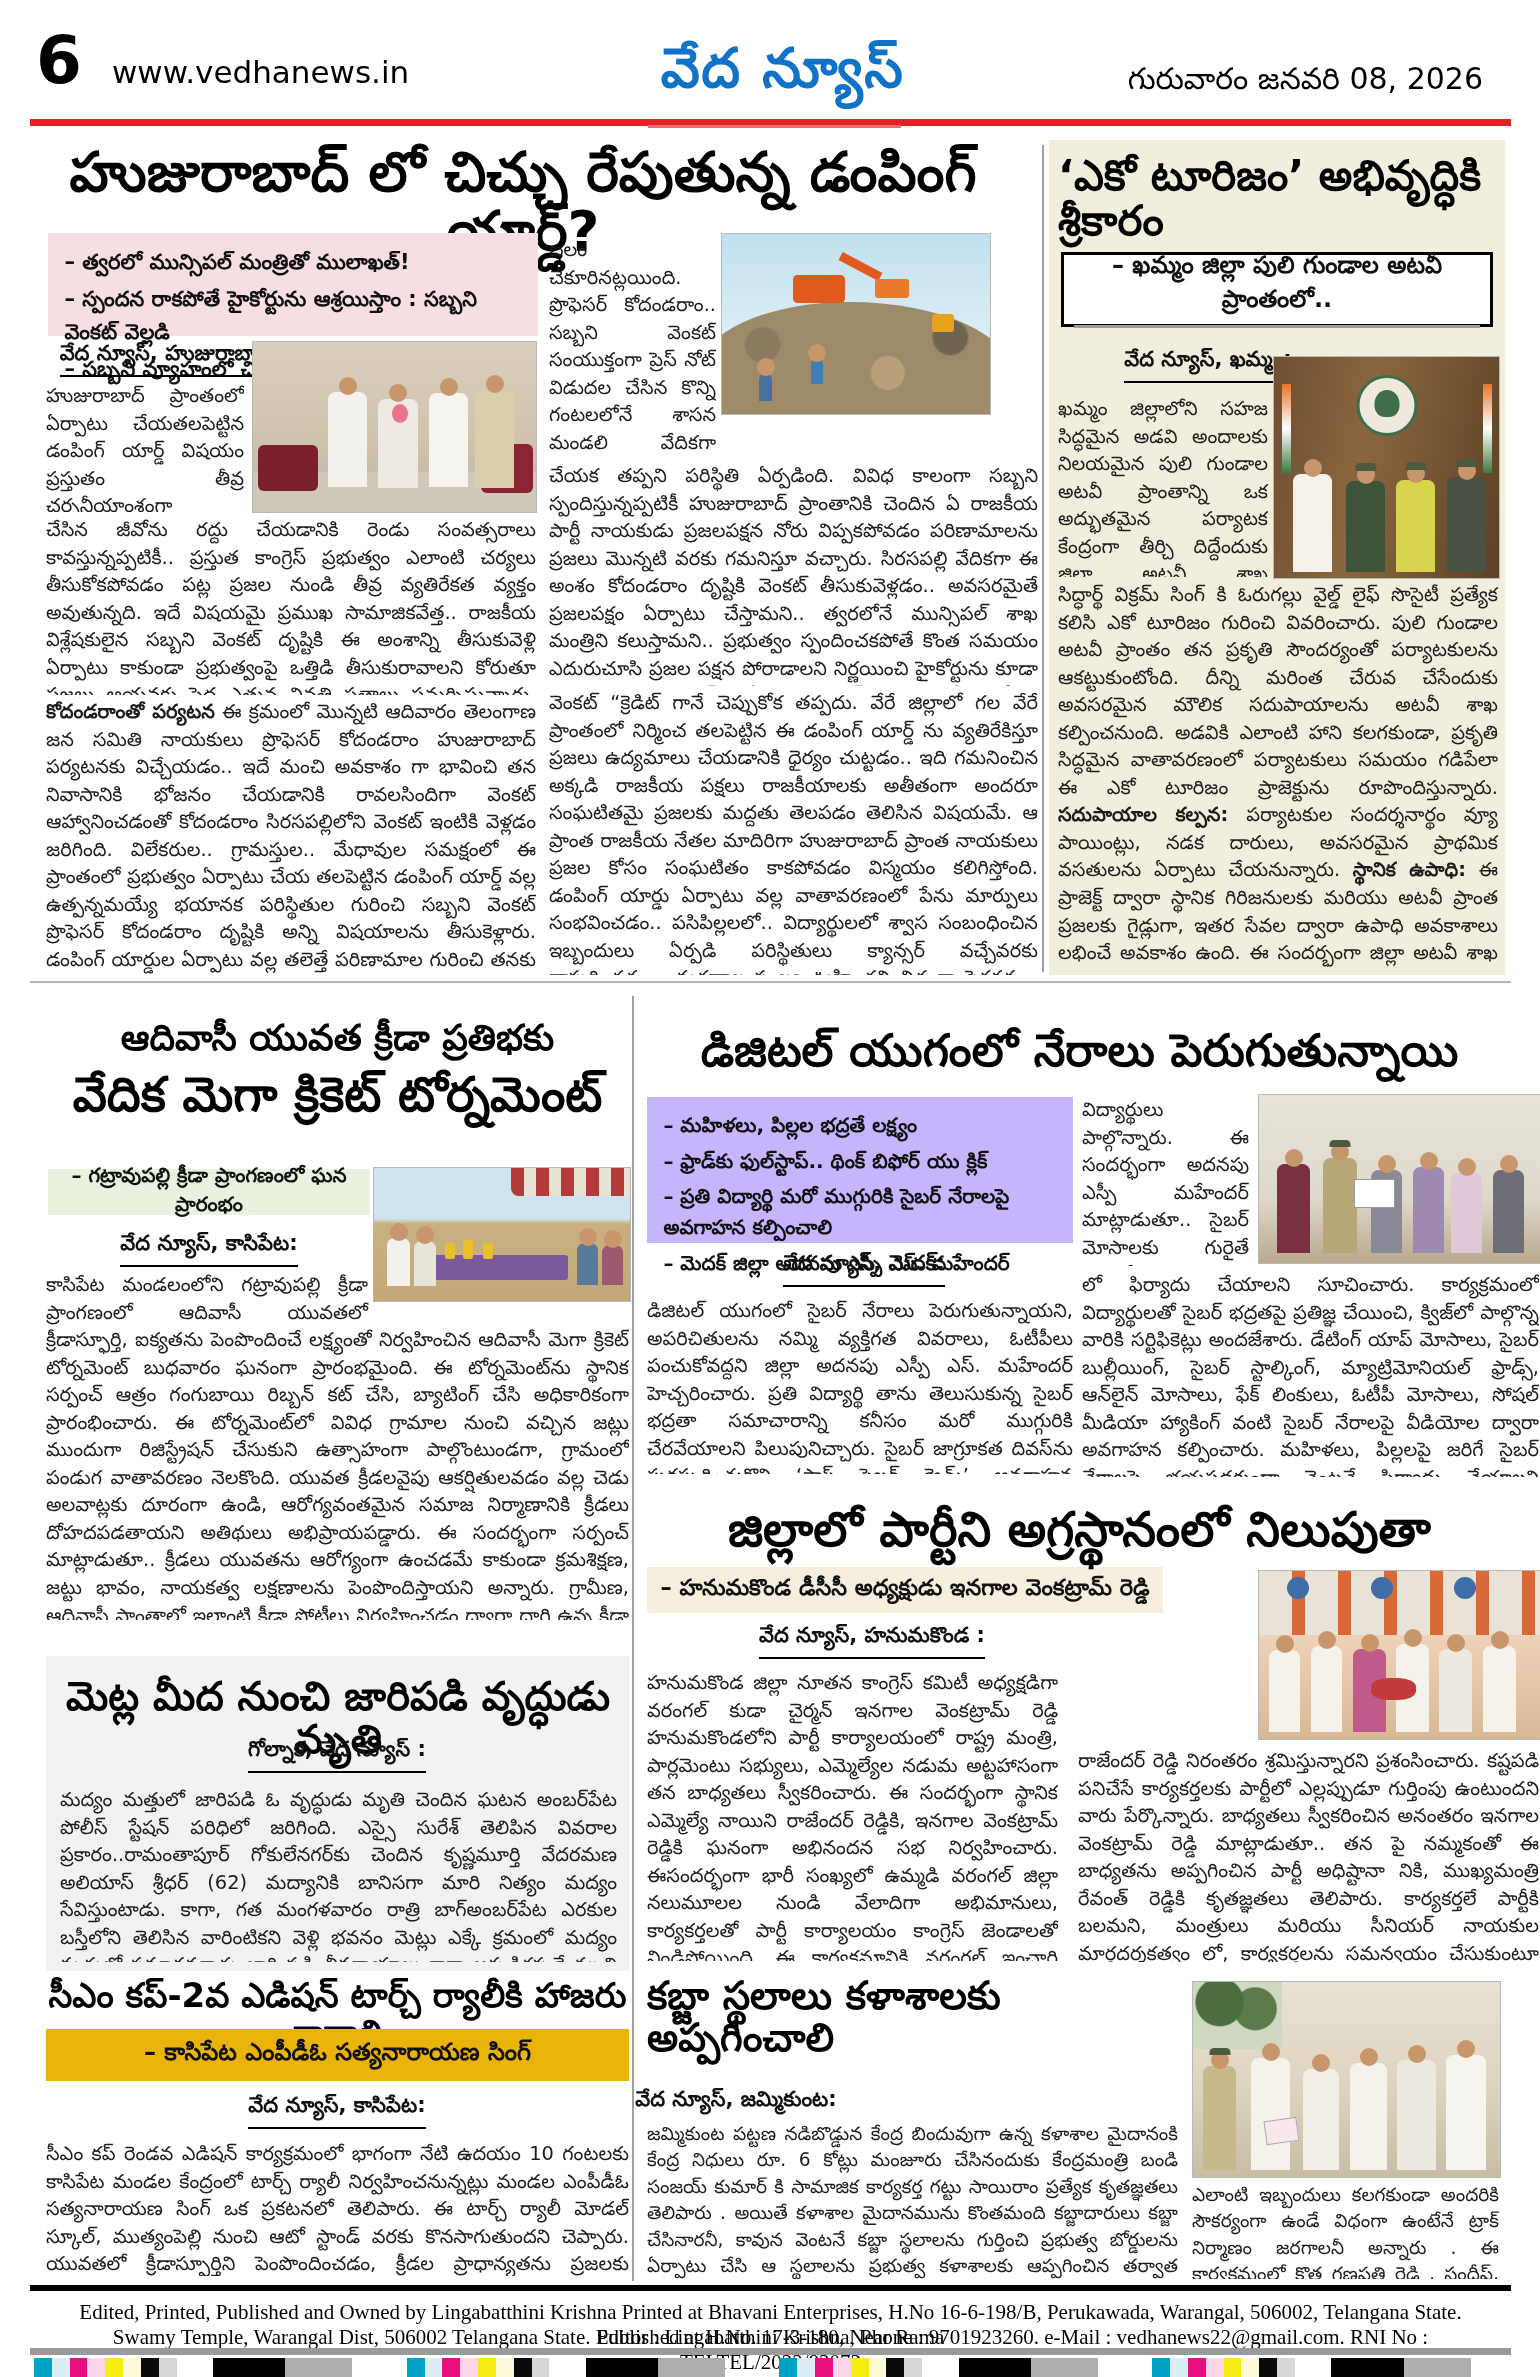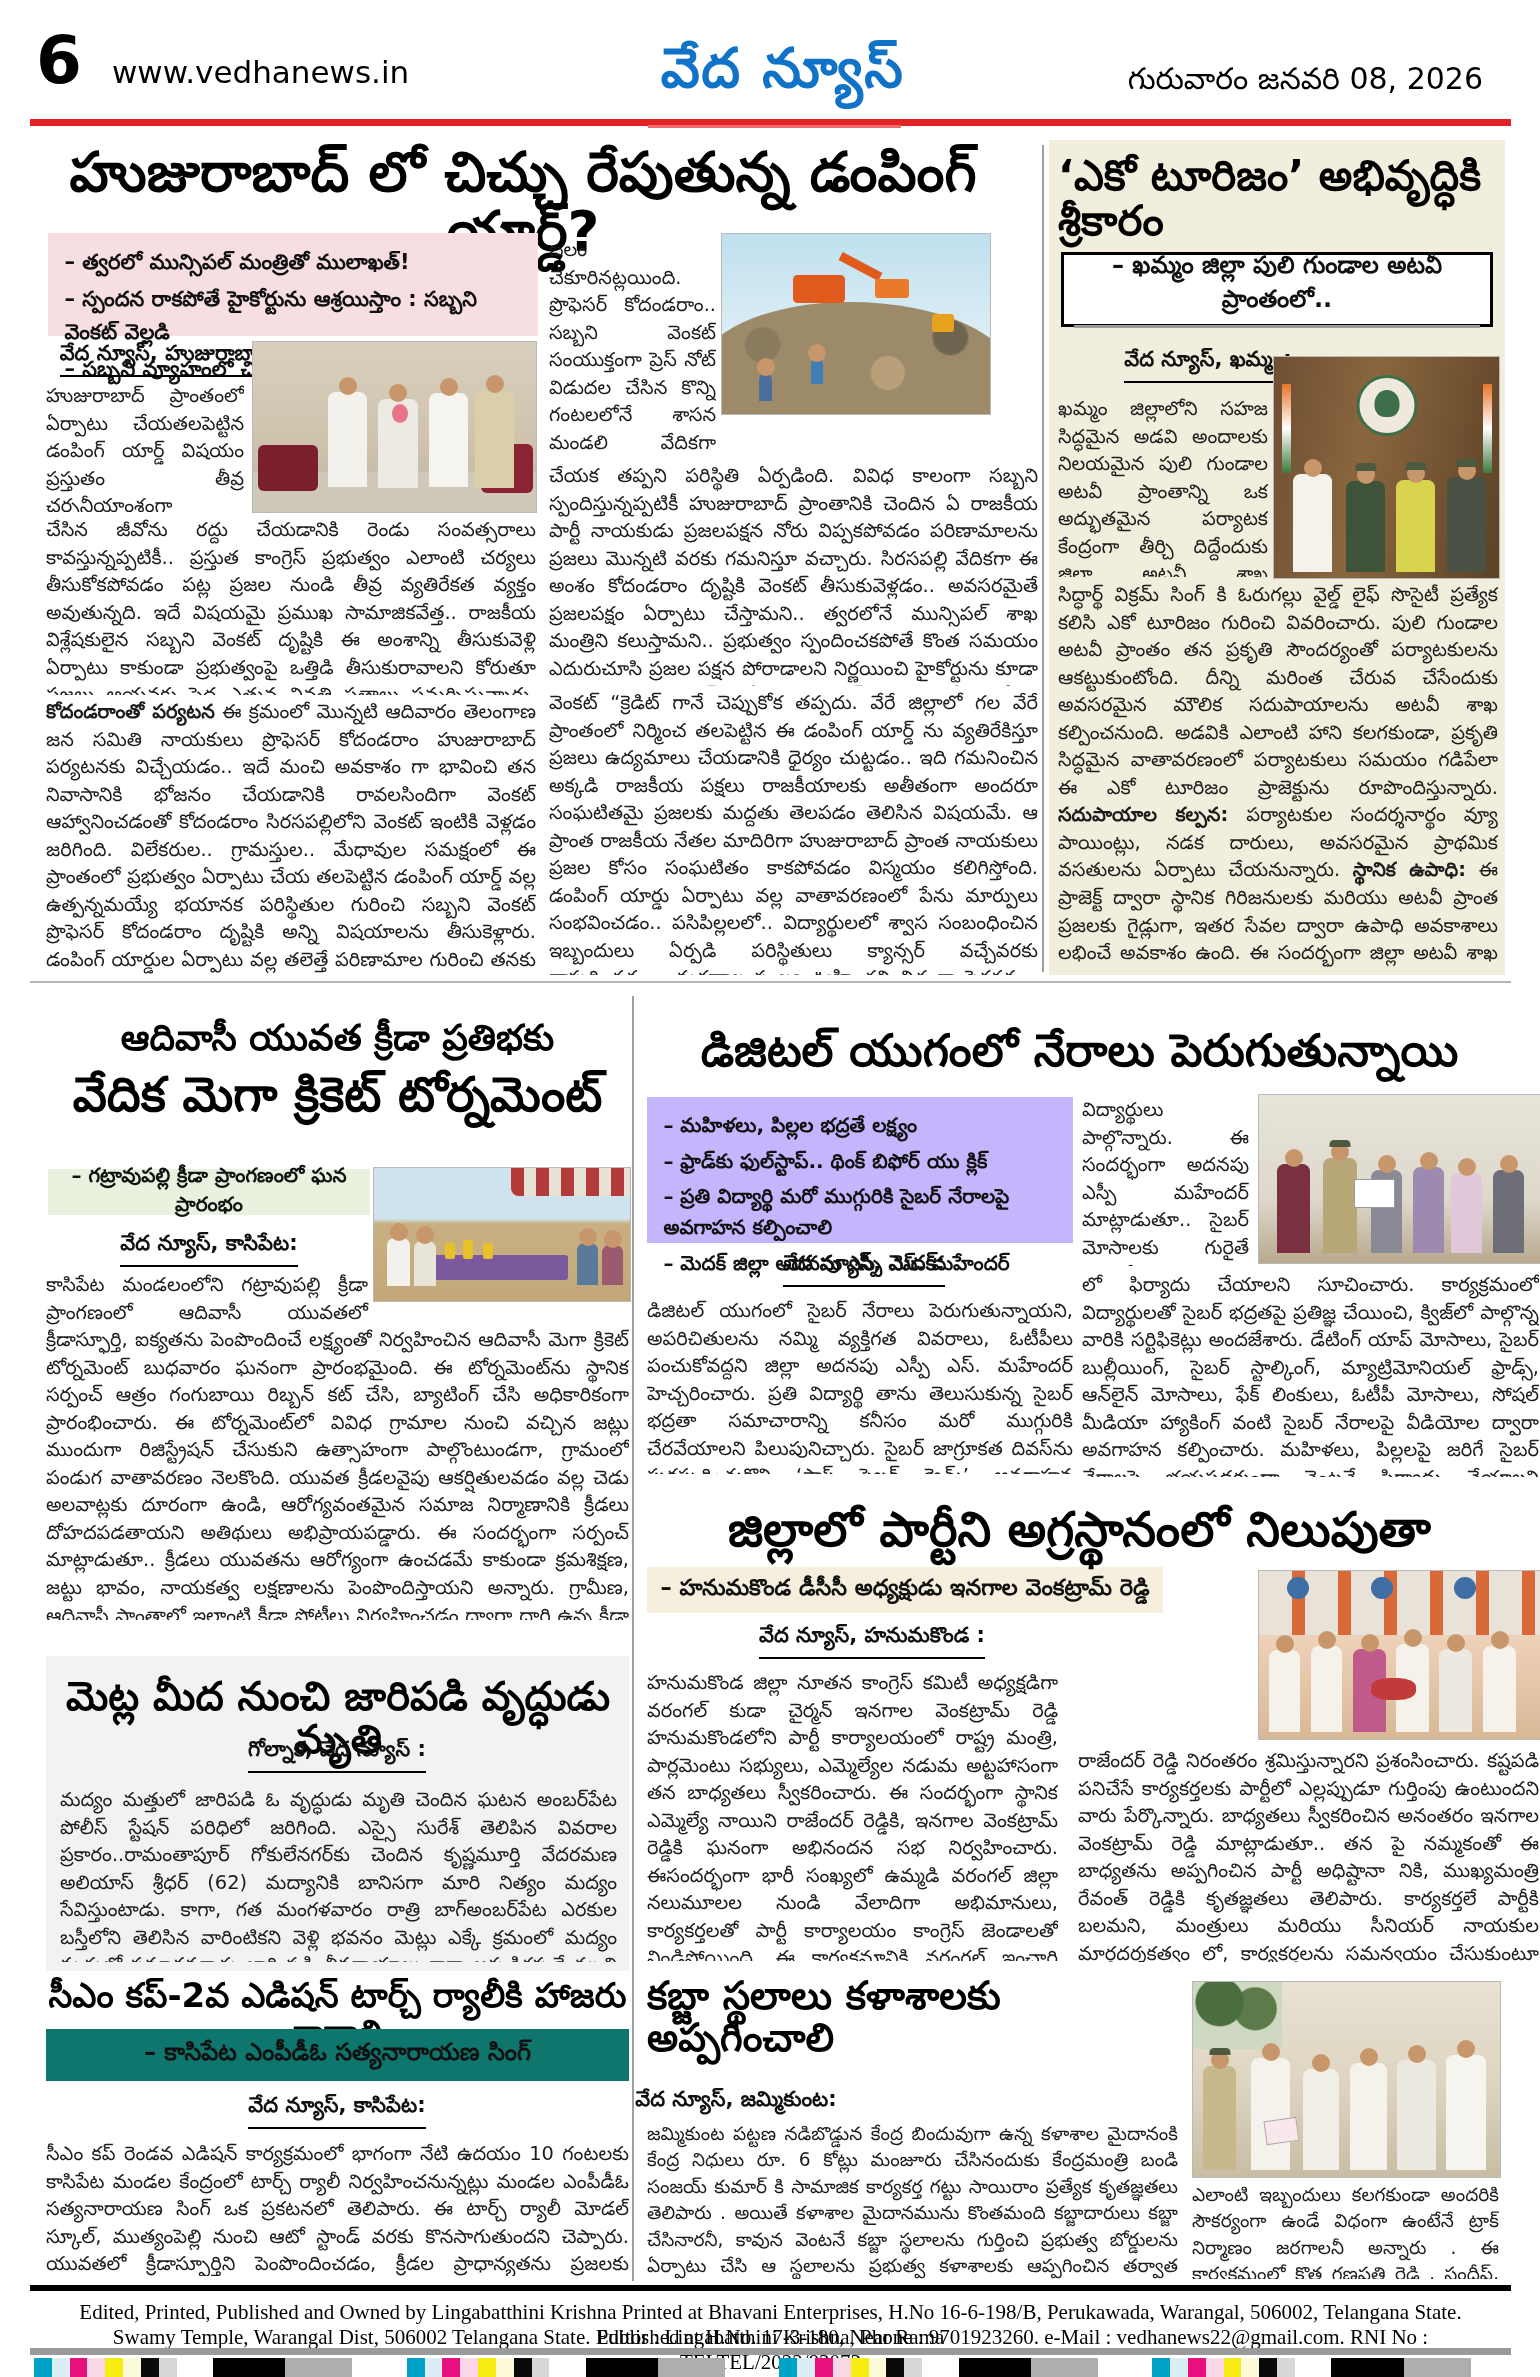--- a/index.html
+++ b/index.html
@@ -202,21 +202,21 @@
 
   <div class="abs body-text" style="left:647px;top:1669px;width:411px;height:292px;">హనుమకొండ జిల్లా నూతన కాంగ్రెస్ కమిటీ అధ్యక్షడిగా వరంగల్ కుడా చైర్మన్ ఇనగాల వెంకట్రామ్ రెడ్డి హనుమకొండలోని పార్టీ కార్యాలయంలో రాష్ట్ర మంత్రి, పార్లమెంటు సభ్యులు, ఎమ్మెల్యేల నడుమ అట్టహాసంగా తన బాధ్యతలు స్వీకరించారు. ఈ సందర్భంగా స్థానిక ఎమ్మెల్యే నాయిని రాజేందర్ రెడ్డికి, ఇనగాల వెంకట్రామ్ రెడ్డికి ఘనంగా అభినందన సభ నిర్వహించారు. ఈసందర్భంగా భారీ సంఖ్యలో ఉమ్మడి వరంగల్ జిల్లా నలుమూలల నుండి వేలాదిగా అభిమానులు, కార్యకర్తలతో పార్టీ కార్యాలయం కాంగ్రెస్ జెండాలతో నిండిపోయింది. ఈ కార్యక్రమానికి వరంగల్ ఇంచార్జి మినిస్టర్ పొంగులేటి శ్రీనివాస్ రెడ్డి, తెలంగాణ ప్రభుత్వ సలహాదారు (ప్రజా వ్యవహారాలు) వేం నరేందర్ రెడ్డి, మంత్రులు ధనసరి సీతక్క, వరంగల్ పార్లమెంట్ సభ్యురాలు కడియం కావ్య, ఎమ్మెల్సీ బస్వరాజు సారయ్య, ఎమ్మెల్యేలు దొంతి మాధవ రెడ్డి, రేవూరి ప్రకాష్ రెడ్డి, కడియం శ్రీహరి, కే.ఆర్.నాగరాజు సమక్షంలో వెంకట్రామ్ రెడ్డి తన చాంబర్‌లో బాధ్యతలు స్వీకరించారు. ఈ సందర్భంగా మంత్రి మాట్లాడుతూ కాంగ్రెస్ పార్టీ బలోపేతానికి ఇనగాల వెంకట్రామ్ రెడ్డి చేసిన కృషిని కొనియాడారు. జిల్లాలో పార్టీని క్షేత్రస్థాయికి తీసుకెళ్లడంలో ఆయన అనుభవం ఎంతో ఉపయోగపడుతుందని ఆశాభావం వ్యక్తం చేశారు. అలాగే, ప్రజా సమస్యల పరిష్కారంలో ఎమ్మెల్యే</div>
   <div class="abs body-text" style="left:1078px;top:1747px;width:461px;height:215px;">రాజేందర్ రెడ్డి నిరంతరం శ్రమిస్తున్నారని ప్రశంసించారు. కష్టపడి పనిచేసే కార్యకర్తలకు పార్టీలో ఎల్లప్పుడూ గుర్తింపు ఉంటుందని వారు పేర్కొన్నారు. బాధ్యతలు స్వీకరించిన అనంతరం ఇనగాల వెంకట్రామ్ రెడ్డి మాట్లాడుతూ.. తన పై నమ్మకంతో ఈ బాధ్యతను అప్పగించిన పార్టీ అధిష్టానా నికి, ముఖ్యమంత్రి రేవంత్ రెడ్డికి కృతజ్ఞతలు తెలిపారు. కార్యకర్తలే పార్టీకి బలమని, మంత్రులు మరియు సీనియర్ నాయకుల మార్గదర్శకత్వం లో, కార్యకర్తలను సమన్వయం చేసుకుంటూ జిల్లాలో పార్టీని అగ్రస్థానంలో నిలుపుతాను అని మాటిచ్చారు. ప్రజా సమస్యలపై నిరంతరం పోరాడుతూ, ప్రభుత్వ సంక్షేమ పథకాలను ప్రజల్లోకి తీసుకెళ్లడమే నా ప్రథమ ప్రాధాన్యత అని అన్నారు. ఈ కార్యక్రమంలో మేయర్ గుండు సుధారాణి, హుజురాబాద్ నియోజకవర్గం ఇంచార్జి వొడితల ప్రణవ్, టిపిసిసి సభ్యులు బొడ్డురెడ్డి ప్రభాకర్, టీపీసీసీ ప్రధాన కార్యదర్శి ఇ.వి. శ్రీనివాస్ రావు, వరంగల్ మున్సిపల్ కార్పొరేషన్ కాంగ్రెస్ ఫ్లోర్ లీడర్ తోట వెంకటేశ్వర్లు, జిల్లా గ్రంథాలయ సంస్థ చైర్మన్ అజీజ్ ఖాన్, కార్పొరేటర్లు, డివిజన్ అధ్యక్షులు, సీనియర్ నాయకులు, మహిళా నాయకులు, యువజన కాంగ్రెస్ నాయకులు, కార్యకర్తలు పాల్గొన్నారు.</div>
 
   <div class="abs" style="left:46px;top:1656px;width:583px;height:315px;background:#f2f2f2;"></div>
   <div class="abs headline" style="left:60px;top:1675px;width:556px;font-size:40px;">మెట్ల మీద నుంచి జారిపడి వృద్ధుడు మృతి</div>
   <div class="abs byline" style="left:218px;top:1737px;width:238px;"><span>గోల్నాక, వేద న్యూస్ :</span></div>
   <div class="abs body-text" style="left:60px;top:1786px;width:557px;height:176px;">మద్యం మత్తులో జారిపడి ఓ వృద్ధుడు మృతి చెందిన ఘటన అంబర్‌పేట పోలీస్ స్టేషన్ పరిధిలో జరిగింది. ఎస్సై సురేశ్ తెలిపిన వివరాల ప్రకారం..రామంతాపూర్ గోకులేనగర్‌కు చెందిన కృష్ణమూర్తి వేదరమణ అలియాస్ శ్రీధర్ (62) మద్యానికి బానిసగా మారి నిత్యం మద్యం సేవిస్తుంటాడు. కాగా, గత మంగళవారం రాత్రి బాగ్అంబర్‌పేట ఎరకుల బస్తీలోని తెలిసిన వారింటికని వెళ్లి భవనం మెట్లు ఎక్కే క్రమంలో మద్యం మత్తులో ప్రమాదవశాత్తు జారి పడి తీవ్రగాయాలు కాగా అక్కడికక్కడే మృతి చెందాడు. మృతుడి కూతురు ధర్మపురి శారద ఫిర్యాదు మేరకు పోలీసులు కేసు దర్యాప్తు చేస్తున్నారు.</div>
 
   <div class="abs headline" style="left:46px;top:1977px;width:583px;font-size:34px;">సీఎం కప్-2వ ఎడిషన్ టార్చ్ ర్యాలీకి హాజరు కావాలి</div>
-  <div class="abs box-subhead" style="left:46px;top:2029px;width:583px;height:52px;background:#0f766e;font-size:24px;">
+  <div class="abs box-subhead" style="left:46px;top:2029px;width:583px;height:52px;background:#eab308;font-size:24px;">
     <div class="inner">– కాసిపేట ఎంపీడీఓ సత్యనారాయణ సింగ్</div>
   </div>
   <div class="abs byline" style="left:218px;top:2093px;width:238px;"><span>వేద న్యూస్, కాసిపేట:</span></div>
   <div class="abs body-text" style="left:46px;top:2140px;width:583px;height:136px;">సీఎం కప్ రెండవ ఎడిషన్ కార్యక్రమంలో భాగంగా నేటి ఉదయం 10 గంటలకు కాసిపేట మండల కేంద్రంలో టార్చ్ ర్యాలీ నిర్వహించనున్నట్లు మండల ఎంపీడీఓ సత్యనారాయణ సింగ్ ఒక ప్రకటనలో తెలిపారు. ఈ టార్చ్ ర్యాలీ మోడల్ స్కూల్, ముత్యంపెల్లి నుంచి ఆటో స్టాండ్ వరకు కొనసాగుతుందని చెప్పారు. యువతలో క్రీడాస్ఫూర్తిని పెంపొందించడం, క్రీడల ప్రాధాన్యతను ప్రజలకు తెలియజేయడం ఈ కార్యక్రమం ప్రధాన లక్ష్యమని పేర్కొన్నారు. ఈ టార్చ్ ర్యాలీకి మండలంలోని సమస్త సర్పంచులు, మండల స్థాయి అధికారులు, ప్రజాప్రతినిధులు, ప్రభుత్వ ఉద్యోగులు, మండల సైక్రటరీలు, పాఠశాల విద్యార్థులు, క్రీడాకారులు, క్రీడా సంఘాలు, యువజన సంఘాల ప్రతినిధులు తప్పనిసరిగా హాజరై కార్యక్రమాన్ని విజయవంతం చేయాలని ఎంపీడీఓ కోరారు.</div>
 
   <div class="photo" style="left:1192px;top:1981px;width:307px;height:195px;background:linear-gradient(#e9e2d2 0%,#ddd4c0 55%,#c8bda4 100%);">
     <div style="left:0;top:0;width:89px;height:67px;background:radial-gradient(circle at 30% 30%,#4a6e3f 30%,transparent 32%),radial-gradient(circle at 70% 40%,#5d7a4a 28%,transparent 30%),#cfd8c0;"></div>
     <div class="person cap" style="left:10.4px;bottom:7.5px;width:33px;height:104px;background:#c8b98c;"></div>
     <div class="person" style="left:58px;bottom:7.5px;width:39px;height:112px;background:#f4f2ea;"></div>
     <div class="person" style="left:110px;bottom:7.5px;width:36px;height:101px;background:#f0eee6;"></div>

